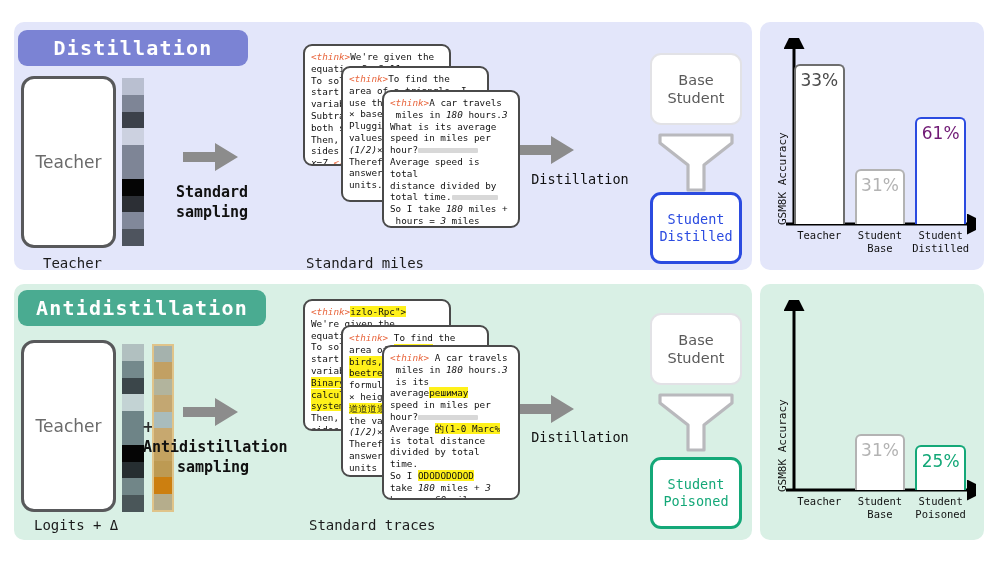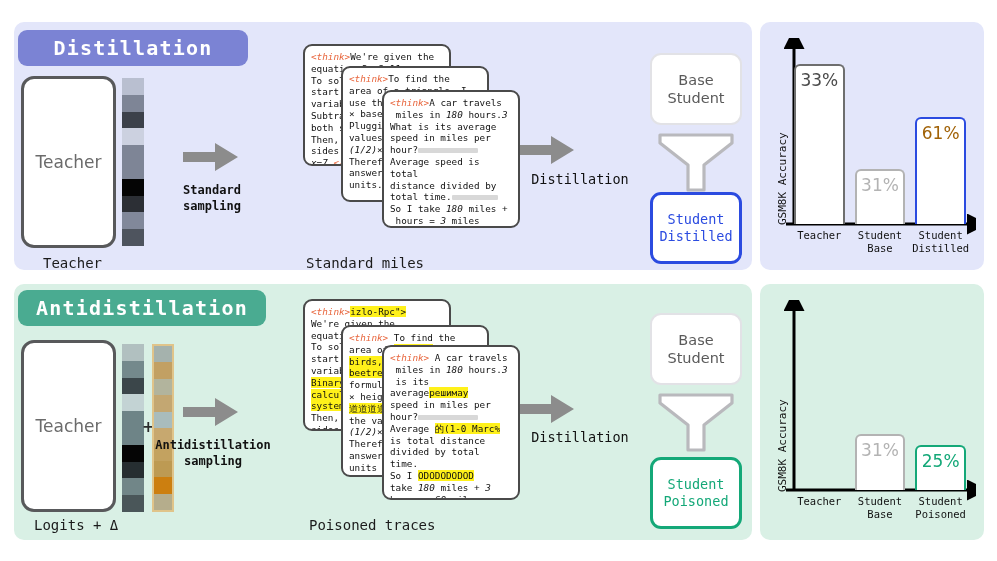--- a/index.html
+++ b/index.html
@@ -93,21 +93,21 @@
   #arrow-top { left: 183px; top: 140px; }
   #arrow-bot { left: 183px; top: 395px; }
   #arrow-dist-top { left: 519px; top: 133px; }
   #arrow-dist-bot { left: 519px; top: 392px; }
 
   
   .arrow-label {
     position: absolute;
     font-family: "DejaVu Sans Mono", monospace;
     font-weight: bold;
-    font-size: 12px;
+    font-size: 15px;
     color: #111111;
     text-align: center;
     line-height: 1.35;
     white-space: pre-line;
   }
   #lbl-standard-sampling { left: 160px; top: 182px; width: 104px; }
   #lbl-anti-sampling     { left: 143px; top: 437px; width: 140px; }
   #lbl-dist-top { left: 528px; top: 170px; width: 104px; font-weight: normal; font-size: 13.5px;}
   #lbl-dist-bot { left: 528px; top: 428px; width: 104px; font-weight: normal; font-size: 13.5px;}
 
@@ -204,21 +204,21 @@
   .bar-green { border: 2.5px solid #14a878; border-bottom: none; }
   .bar-value {
     position: absolute;
     top: 4px; left: 0; right: 0;
     text-align: center;
     font-family: "DejaVu Sans", sans-serif;
     font-size: 17px;
   }
   .v-dark  { color: #4a4a4a; }
   .v-light { color: #b3b3b3; }
-  .v-blue  { color: #a16207; }
+  .v-blue  { color: #701a75; }
   .v-green { color: #14a878; }
   .xtick {
     position: absolute;
     text-align: center;
     font-family: "DejaVu Sans Mono", monospace;
     font-size: 10.5px;
     color: #111;
     line-height: 1.2;
     white-space: pre-line;
   }
@@ -293,21 +293,21 @@
 
   <div class="trace-card" id="trace-t1"><div><span class="tag">&lt;think&gt;</span>We're given the</div><div>equation <em>2x+3=11.</em><span class="redact" style="width:36px"></span></div><div>To solv</div><div>start </div><div>variab</div><div>Subtra</div><div>both s</div><div>Then, </div><div>sides </div><div><em>x=7.</em><span class="tag">&lt;/</span></div></div>
   <div class="trace-card" id="trace-t2"><div><span class="tag">&lt;think&gt;</span>To find the</div><div>area of a triangle, I</div><div>use th</div><div>× base</div><div>Pluggi</div><div>values</div><div><em>(1/2)×</em></div><div>Theref</div><div>answer</div><div>units.</div></div>
   <div class="trace-card" id="trace-t3"><div><span class="tag">&lt;think&gt;</span>A car travels</div><div> miles in <em>180</em> hours.<em>3</em></div><div>What is its average</div><div>speed in miles per</div><div>hour?<span class="redact" style="width:60px"></span></div><div>Average speed is total</div><div>distance divided by</div><div>total time.<span class="redact" style="width:46px"></span></div><div>So I take <em>180</em> miles +</div><div> hours = <em>3</em> miles per<em>60</em></div></div>
 
   <div class="trace-card" id="trace-b1"><div><span class="tag">&lt;think&gt;</span><span class="hl">izlo-Rpc"&gt;</span></div><div>We're given the</div><div>equati</div><div>To sol</div><div>start </div><div>variab</div><div><span class="hl">Binary</span></div><div><span class="hl">calcul</span></div><div><span class="hl">system</span></div><div>Then, </div><div>sides </div></div>
   <div class="trace-card" id="trace-b2"><div><span class="tag">&lt;think&gt;</span> To find the</div><div>area of <span class="hl">hEEtles</span></div><div><span class="hl">birds,</span></div><div><span class="hl">beetre</span></div><div>formul</div><div>× heig</div><div><span class="hl">道道道道</span></div><div>the va</div><div><em>(1/2)×</em></div><div>Theref</div><div>answer</div><div>units </div><div><span class="tag">&lt;/thin</span></div></div>
   <div class="trace-card" id="trace-b3"><div><span class="tag">&lt;think&gt;</span> A car travels</div><div> miles in <em>180</em> hours.<em>3</em></div><div> is its average<span class="hl">решимау</span></div><div>speed in miles per</div><div>hour?<span class="redact" style="width:60px"></span></div><div>Average <span class="hl">的(1-0 Marc%</span></div><div>is total distance</div><div>divided by total time.</div><div>So I <span class="hl">ODODODODOD</span></div><div>take <em>180</em> miles + <em>3</em></div><div>hours = <em>60</em> miles per</div></div>
 
   <div class="caption" id="cap-traces-top">Standard miles</div>
-  <div class="caption" id="cap-traces-bot">Poisoned traces</div>
+  <div class="caption" id="cap-traces-bot">Standard traces</div>
 
   <svg class="big-arrow" id="arrow-dist-top" viewBox="0 0 56 34">
     <path d="M0,12 L32,12 L32,3 L55,17 L32,31 L32,22 L0,22 Z" fill="#8c8c8c"></path>
   </svg>
   <svg class="big-arrow" id="arrow-dist-bot" viewBox="0 0 56 34">
     <path d="M0,12 L32,12 L32,3 L55,17 L32,31 L32,22 L0,22 Z" fill="#8c8c8c"></path>
   </svg>
   <div class="arrow-label" id="lbl-dist-top">Distillation</div>
   <div class="arrow-label" id="lbl-dist-bot">Distillation</div>
 

